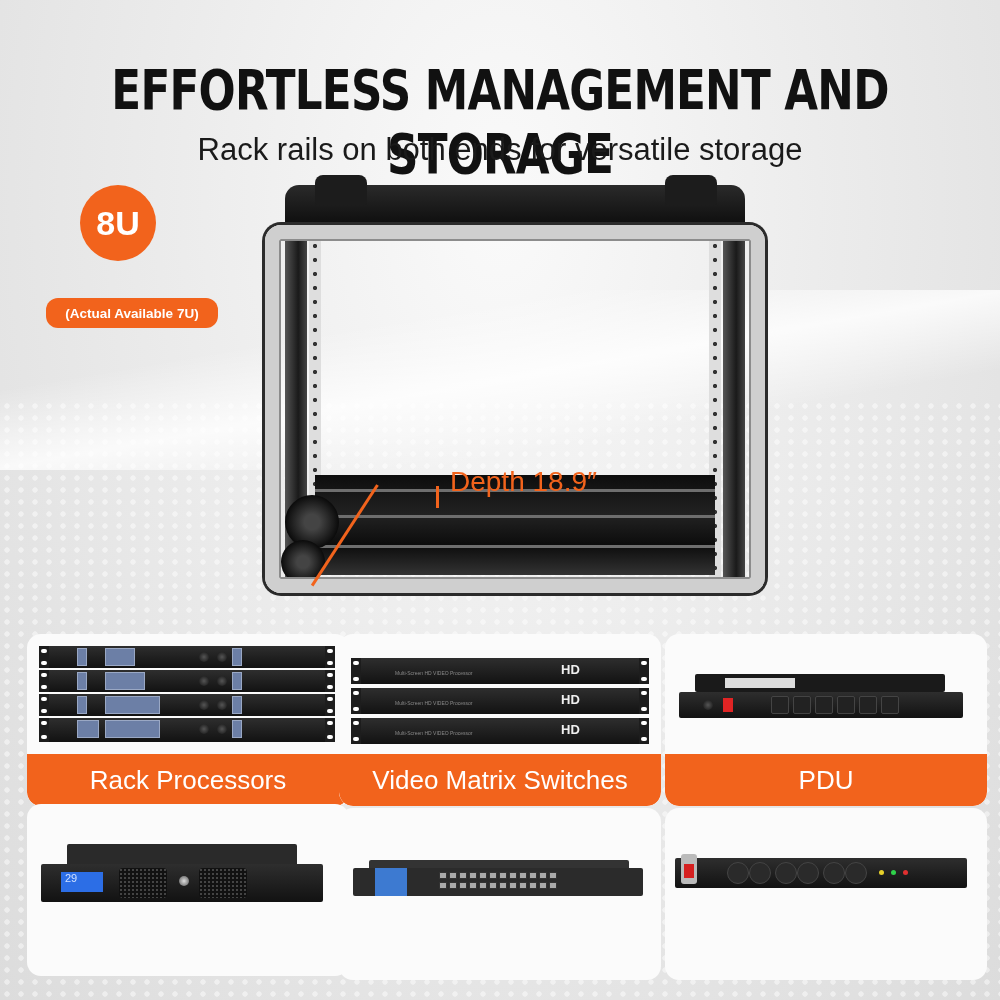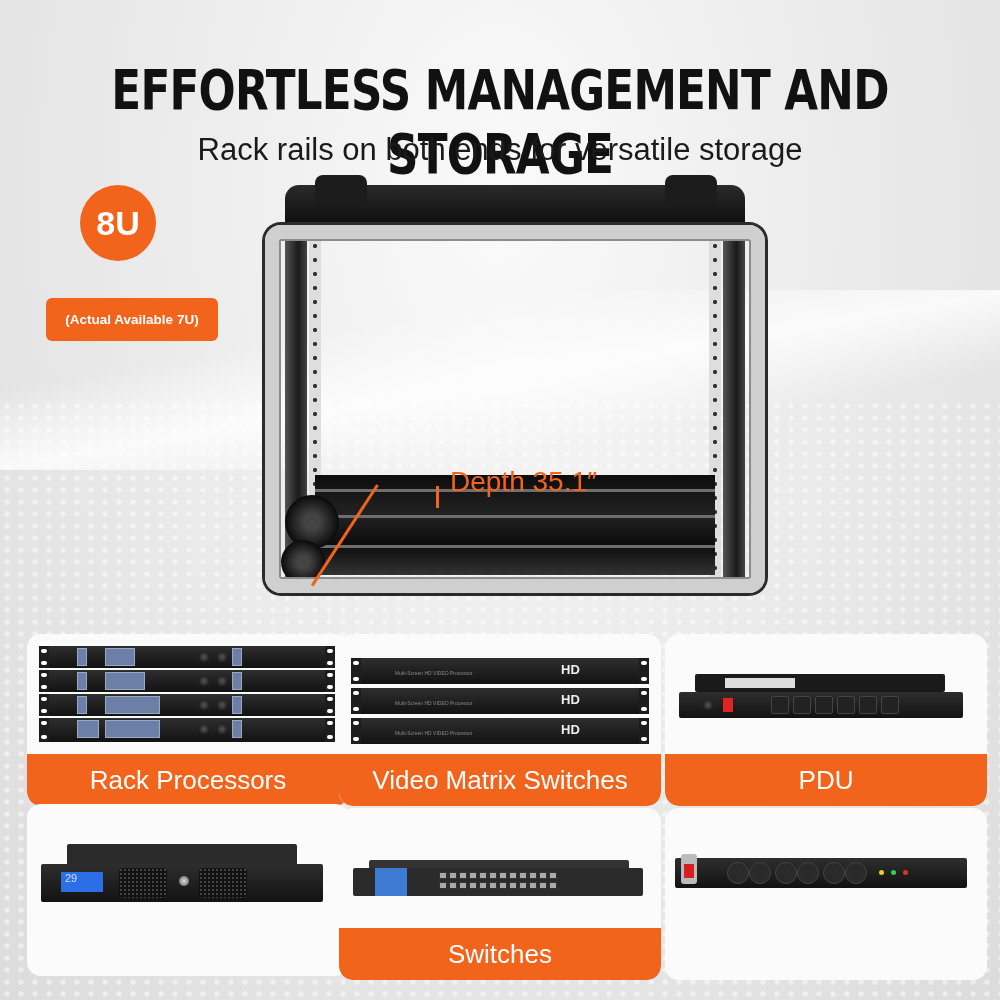--- a/index.html
+++ b/index.html
@@ -31,22 +31,22 @@
   .subtitle {
     position: absolute; top: 130px; left: 0; width: 1000px; text-align: center;
     font-size: 31px; color: #1a1a1a; line-height: 40px;
   }
   .badge-circle {
     position: absolute; left: 80px; top: 185px; width: 76px; height: 76px;
     border-radius: 50%; background: #f2631c; color: #fff;
     font-weight: bold; font-size: 34px; display: flex; align-items: center; justify-content: center;
   }
   .badge-pill {
-    position: absolute; left: 46px; top: 298px; width: 172px; height: 43px;
-    border-radius: 6px; background: #f2631c; color: #fff;
+    position: absolute; left: 46px; top: 298px; width: 172px; height: 30px;
+    border-radius: 12px; background: #f2631c; color: #fff;
     font-weight: bold; font-size: 13.5px; display: flex; align-items: center; justify-content: center;
   }
 
   
   .rack { position: absolute; left: 255px; top: 175px; width: 520px; height: 430px; }
   .rack .top {
     position: absolute; left: 30px; top: 10px; width: 460px; height: 40px;
     background: linear-gradient(#2a2a2a, #0e0e0e); border-radius: 14px 14px 0 0;
   }
   .rack .handle { position: absolute; top: 0; width: 52px; height: 30px; background: #1c1c1c; border-radius: 8px 8px 2px 2px; }
@@ -134,21 +134,21 @@
     <div class="tray-bar" style="top:40px;"></div>
     <div class="tray-bar" style="top:70px;"></div>
   </div>
   <div class="wheel" style="left:30px; top:320px;"></div>
   <div class="wheel" style="left:26px; top:365px; width:44px; height:44px;"></div>
   <div class="frame"></div>
 </div>
 
 <div class="depth-tick"></div>
 <div class="depth-line"></div>
-<div class="depth-label">Depth 35.1″</div>
+<div class="depth-label">Depth 18.9″</div>
 
 <div class="card" style="left:27px; top:634px;">
   <div class="img">
     <div class="dev" style="left:20px; top:12px; width:280px; height:22px;"></div>
     <div class="dev" style="left:20px; top:36px; width:280px; height:22px;"></div>
     <div class="dev" style="left:20px; top:60px; width:280px; height:22px;"></div>
     <div class="dev" style="left:20px; top:84px; width:280px; height:24px;"></div>
     <div class="ear" style="left:12px; top:12px; height:22px;"></div>
     <div class="ear" style="left:12px; top:36px; height:22px;"></div>
     <div class="ear" style="left:12px; top:60px; height:22px;"></div>
@@ -253,21 +253,20 @@
       <div class="port" style="left:130px; top:74px;"></div>
       <div class="port" style="left:140px; top:74px;"></div>
       <div class="port" style="left:150px; top:74px;"></div>
       <div class="port" style="left:160px; top:74px;"></div>
       <div class="port" style="left:170px; top:74px;"></div>
       <div class="port" style="left:180px; top:74px;"></div>
       <div class="port" style="left:190px; top:74px;"></div>
       <div class="port" style="left:200px; top:74px;"></div>
       <div class="port" style="left:210px; top:74px;"></div>
   </div>
-  <div class="label">Switches</div>
 </div>
 
 <div class="card" style="left:665px; top:808px;">
   <div class="img">
     <div class="dev" style="left:10px; top:50px; width:292px; height:30px;"></div>
     <div style="position:absolute; left:16px; top:46px; width:16px; height:30px; background:#bbb; border-radius:3px;"></div>
     <div style="position:absolute; left:19px; top:56px; width:10px; height:14px; background:#d62020;"></div>
     <div class="outlet-round" style="left:62px; top:54px;"></div>
     <div class="outlet-round" style="left:84px; top:54px;"></div>
     <div class="outlet-round" style="left:110px; top:54px;"></div>

